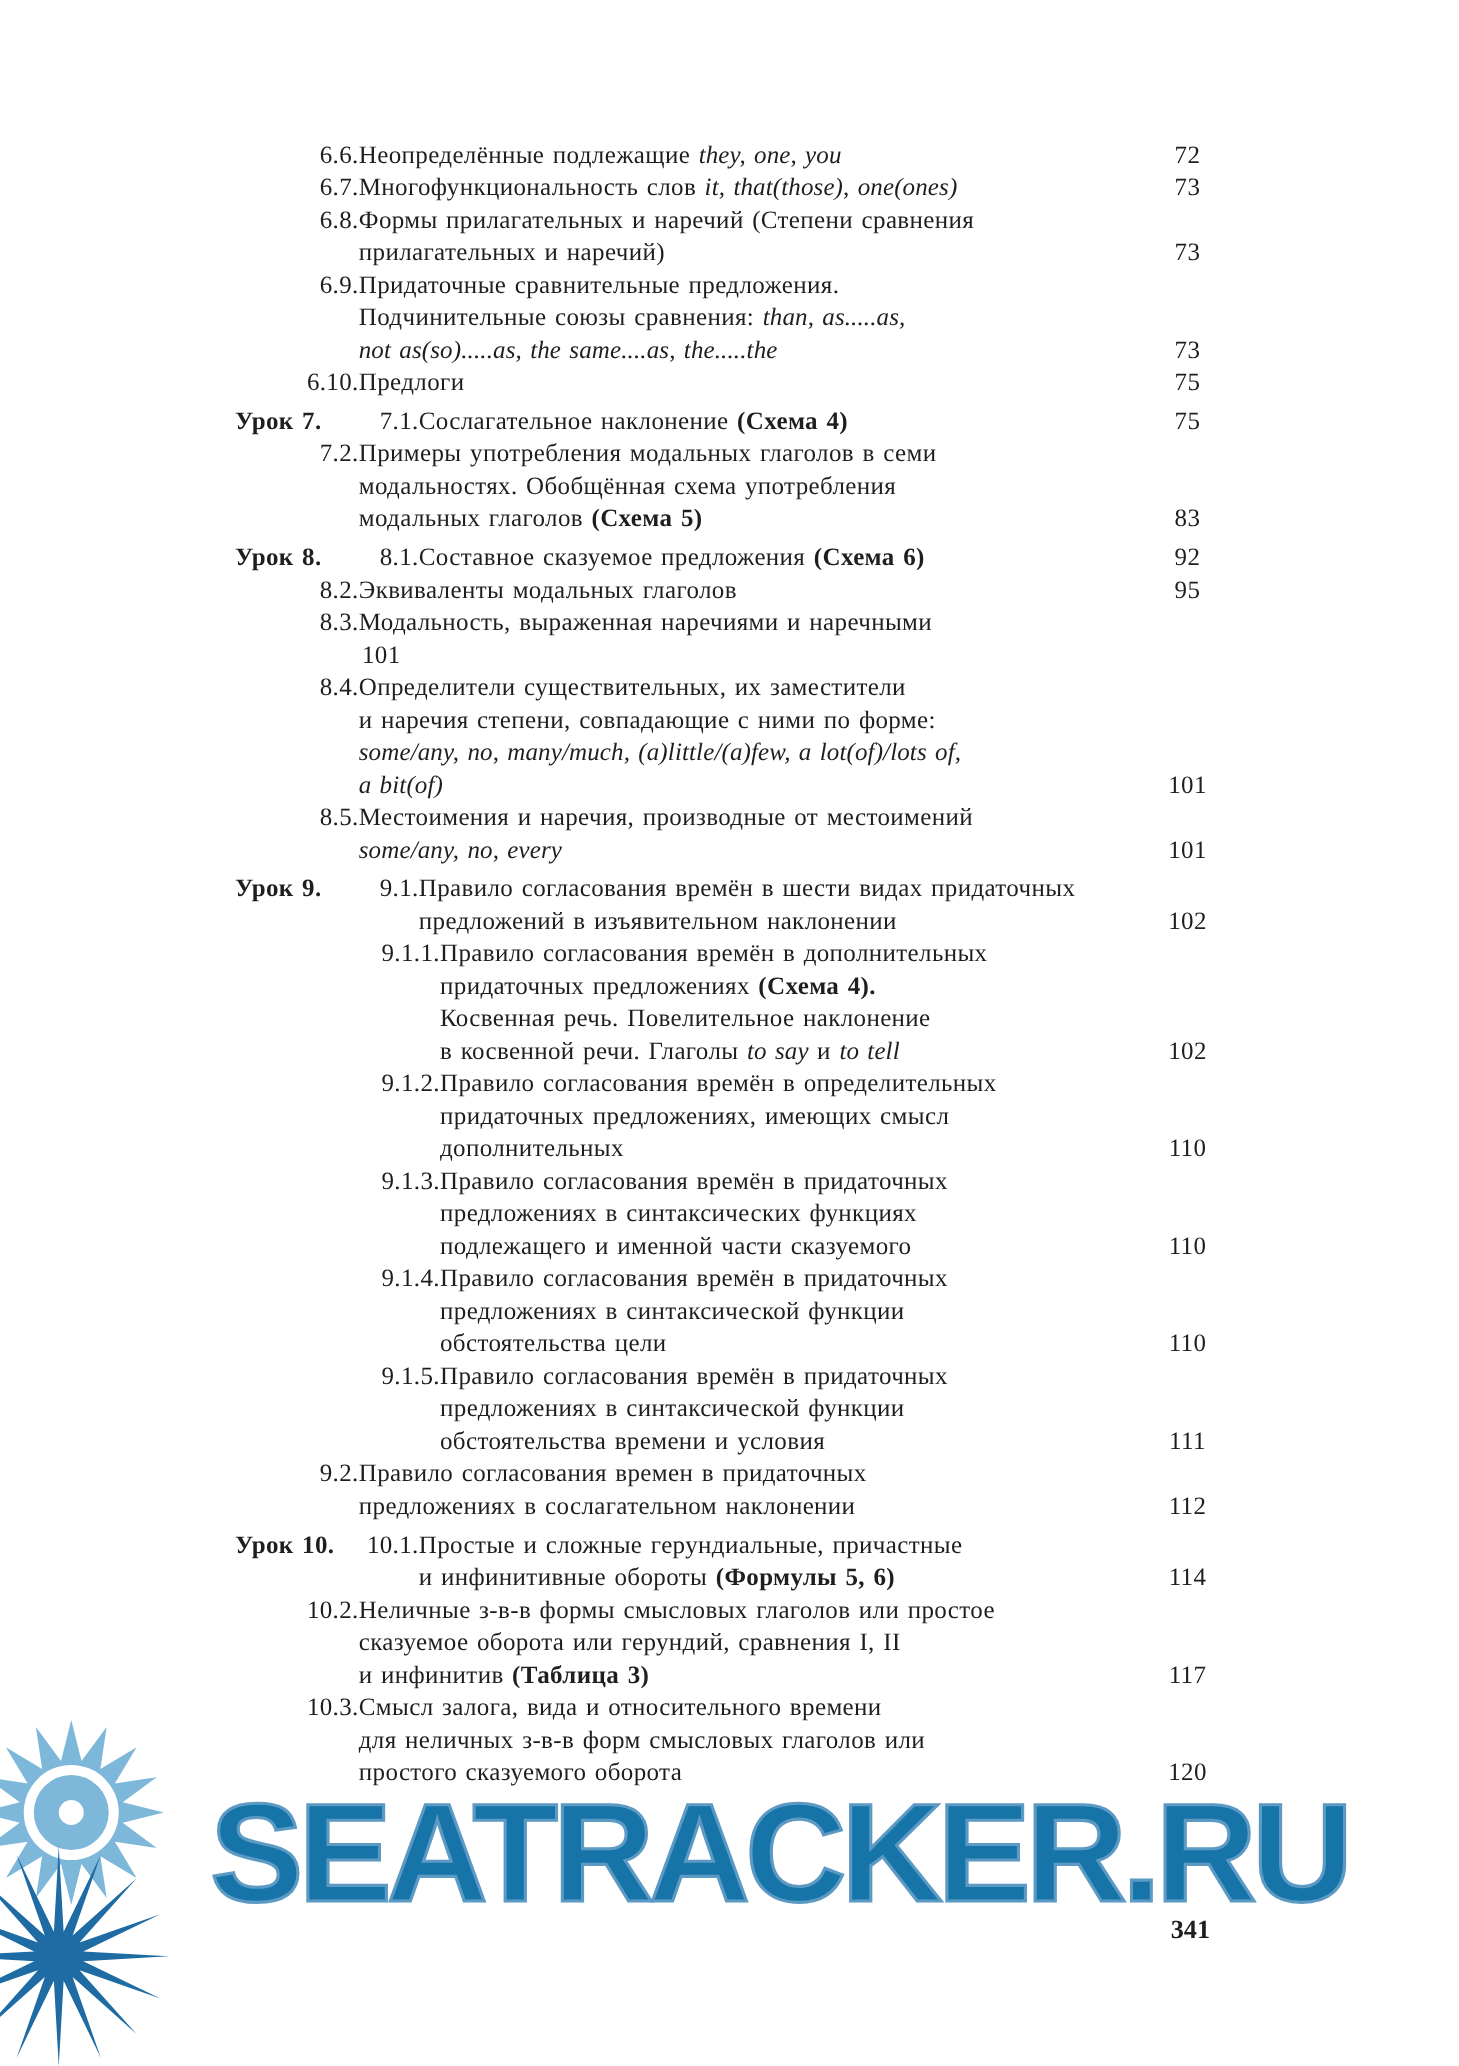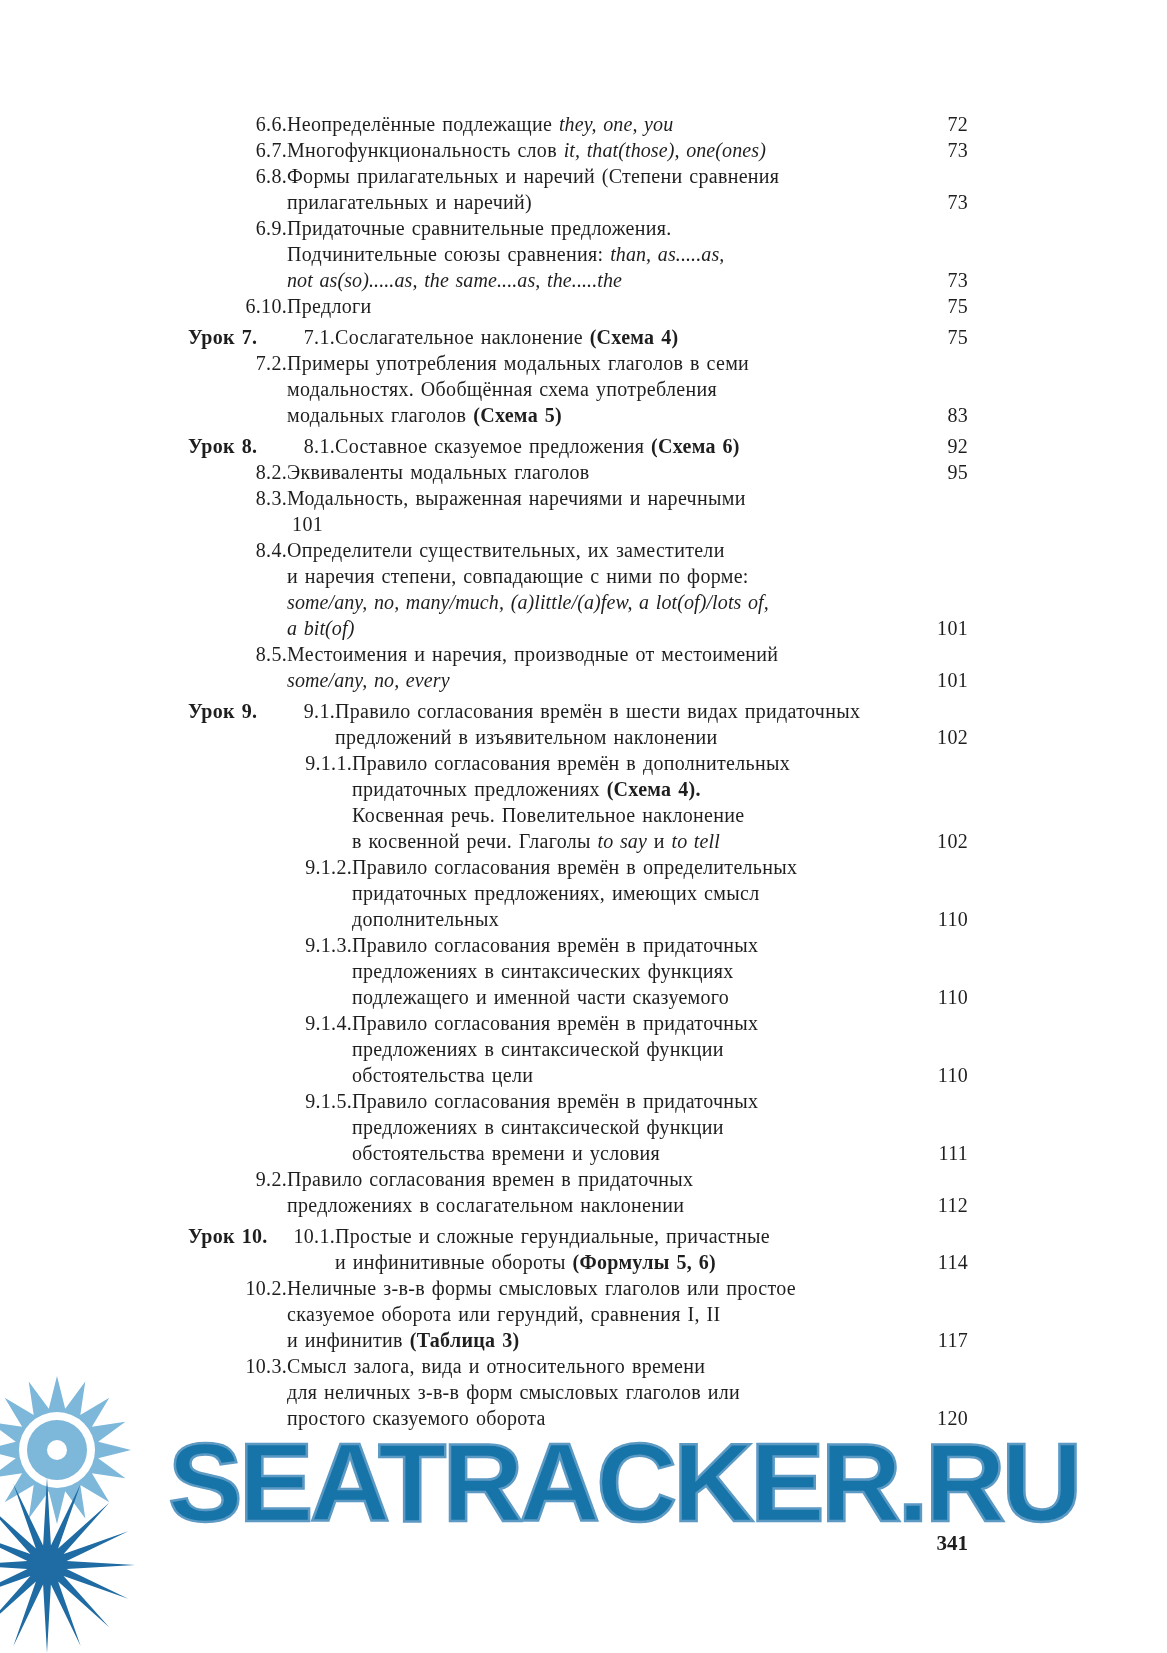--- a/index.html
+++ b/index.html
@@ -15,21 +15,21 @@
     font-size: 20px; line-height: 26px;
     letter-spacing: 0.3px; word-spacing: 1.5px;
     z-index: 2;
   }
   .entry.gap { margin-top: 5px; margin-left: 48px; }
   .line { display: flex; align-items: baseline; white-space: pre; }
   .col-lesson { flex: 0 0 97px; font-weight: 700; }
   .col-num { flex: 0 0 50px; text-align: right; }
   .sub .col-num { flex: 0 0 65px; margin-left: 50px; }
   .col-text { flex: 1 1 auto; }
-  .col-page { flex: 0 0 auto; min-width: 36px; text-align: right; }
+  .col-page { flex: 0 0 auto; min-width: 36px; text-align: center; }
   .it { font-style: italic; letter-spacing: 0.1px; }
   .bd { font-weight: 700; }
   .watermark {
     position: absolute; left: 168px; top: 1427px;
     font-family: "Liberation Sans", sans-serif;
     font-weight: 700; font-size: 112px; line-height: 1;
     letter-spacing: -4px;
     color: #0369a1;
     -webkit-text-stroke: 2.5px #4f92c0;
     opacity: 0.92;

